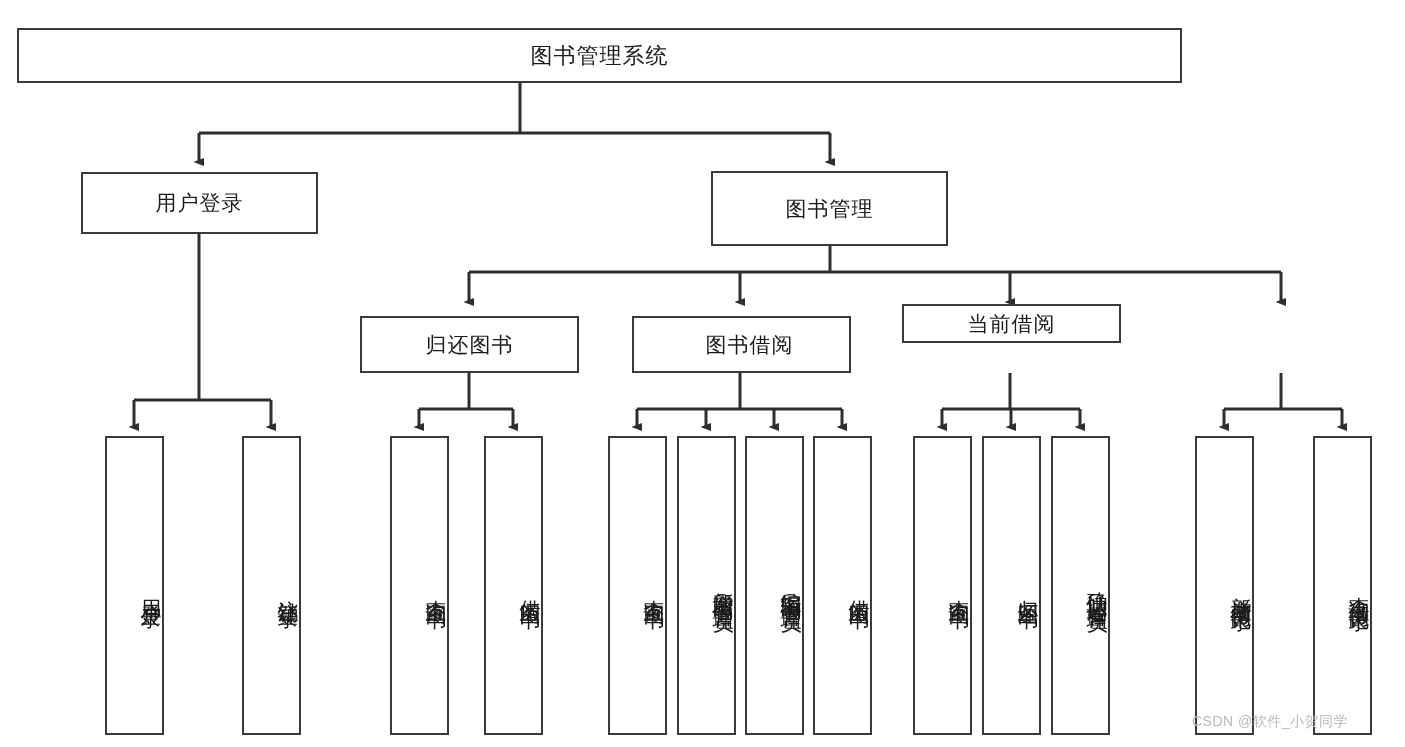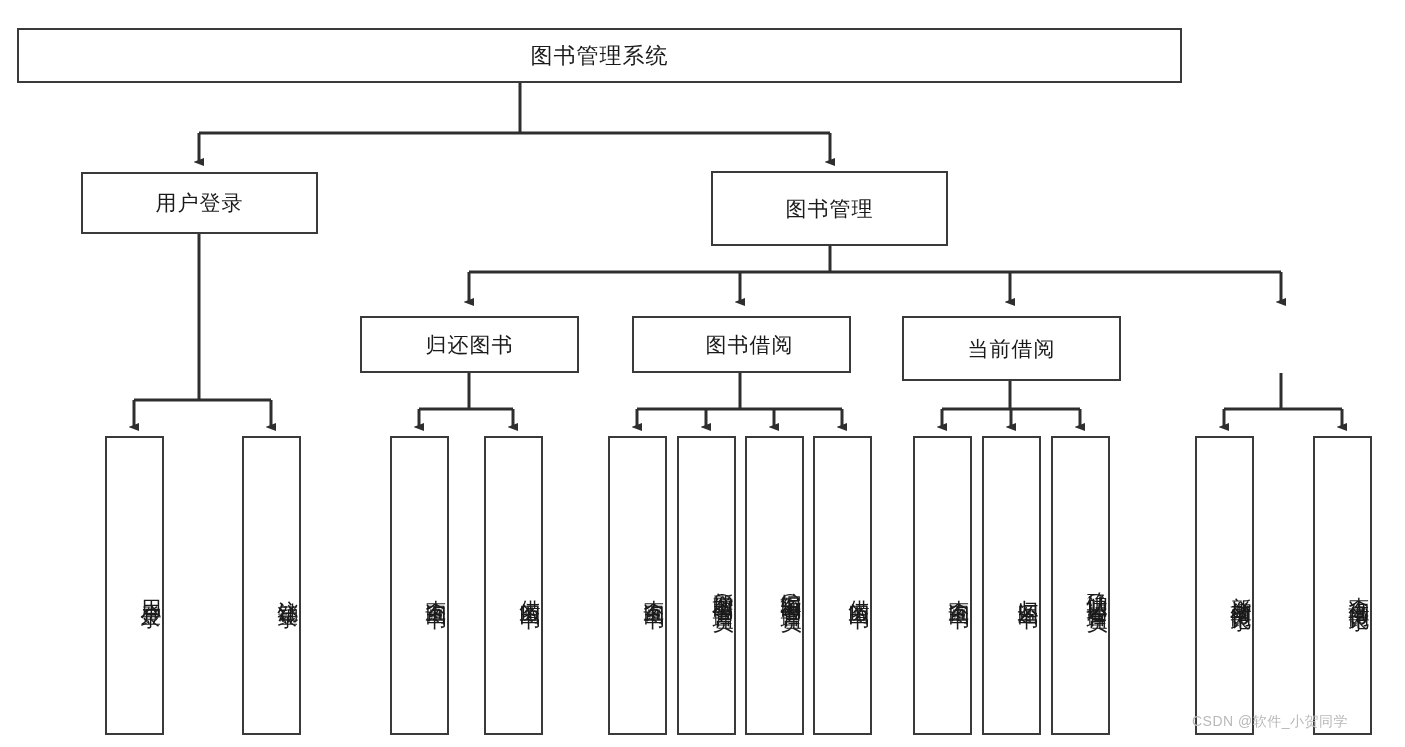--- a/index.html
+++ b/index.html
@@ -130,21 +130,21 @@
   <div class="node horizontal" style="left:711px; top:171px; width:237px; height:75px;">
     <span class="label">图书管理</span>
   </div>
 
   <div class="node horizontal" style="left:360px; top:316px; width:219px; height:57px;">
     <span class="label">归还图书</span>
   </div>
   <div class="node horizontal" style="left:632px; top:316px; width:219px; height:57px;padding-left:16px;">
     <span class="label">图书借阅</span>
   </div>
-  <div class="node horizontal" style="left:902px; top:316px; width:219px; height:65px;justify-content:center;">
+  <div class="node horizontal" style="left:902px; top:304px; width:219px; height:39px;justify-content:center;">
     <span class="label">当前借阅</span>
   </div>
 
   <div class="node vertical" style="left:105px; top:436px; width:59px; height:299px;">
     <span class="label">用户登录</span>
   </div>
   <div class="node vertical" style="left:242px; top:436px; width:59px; height:299px;">
     <span class="label">注销登录</span>
   </div>
 

